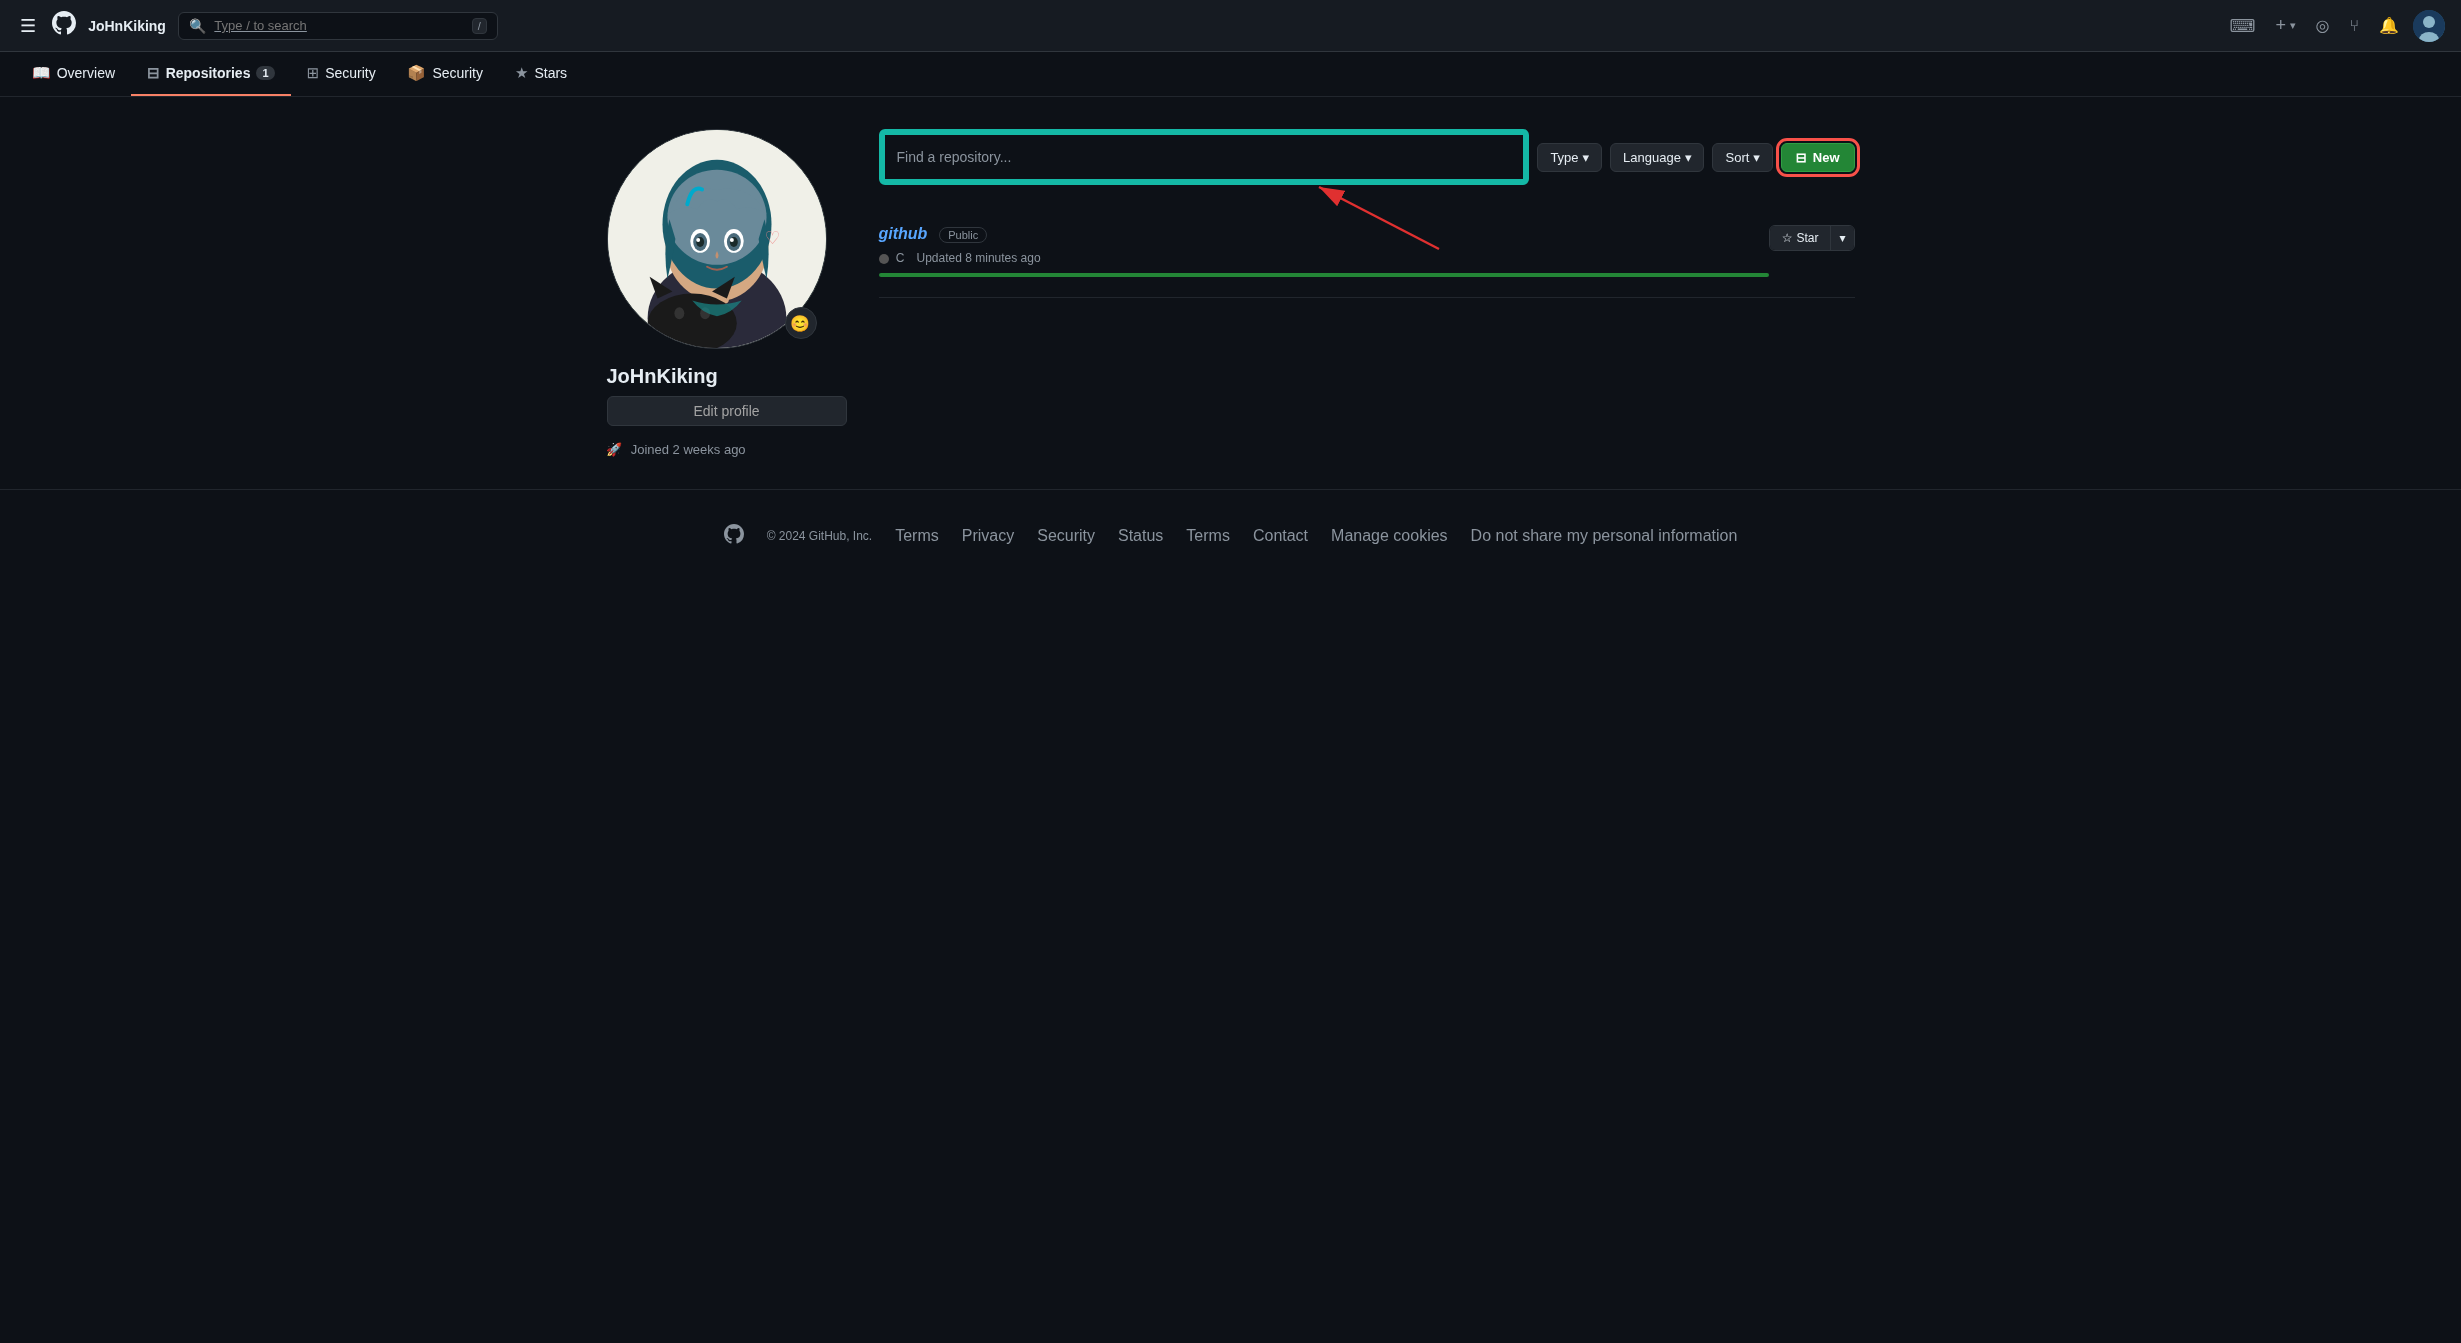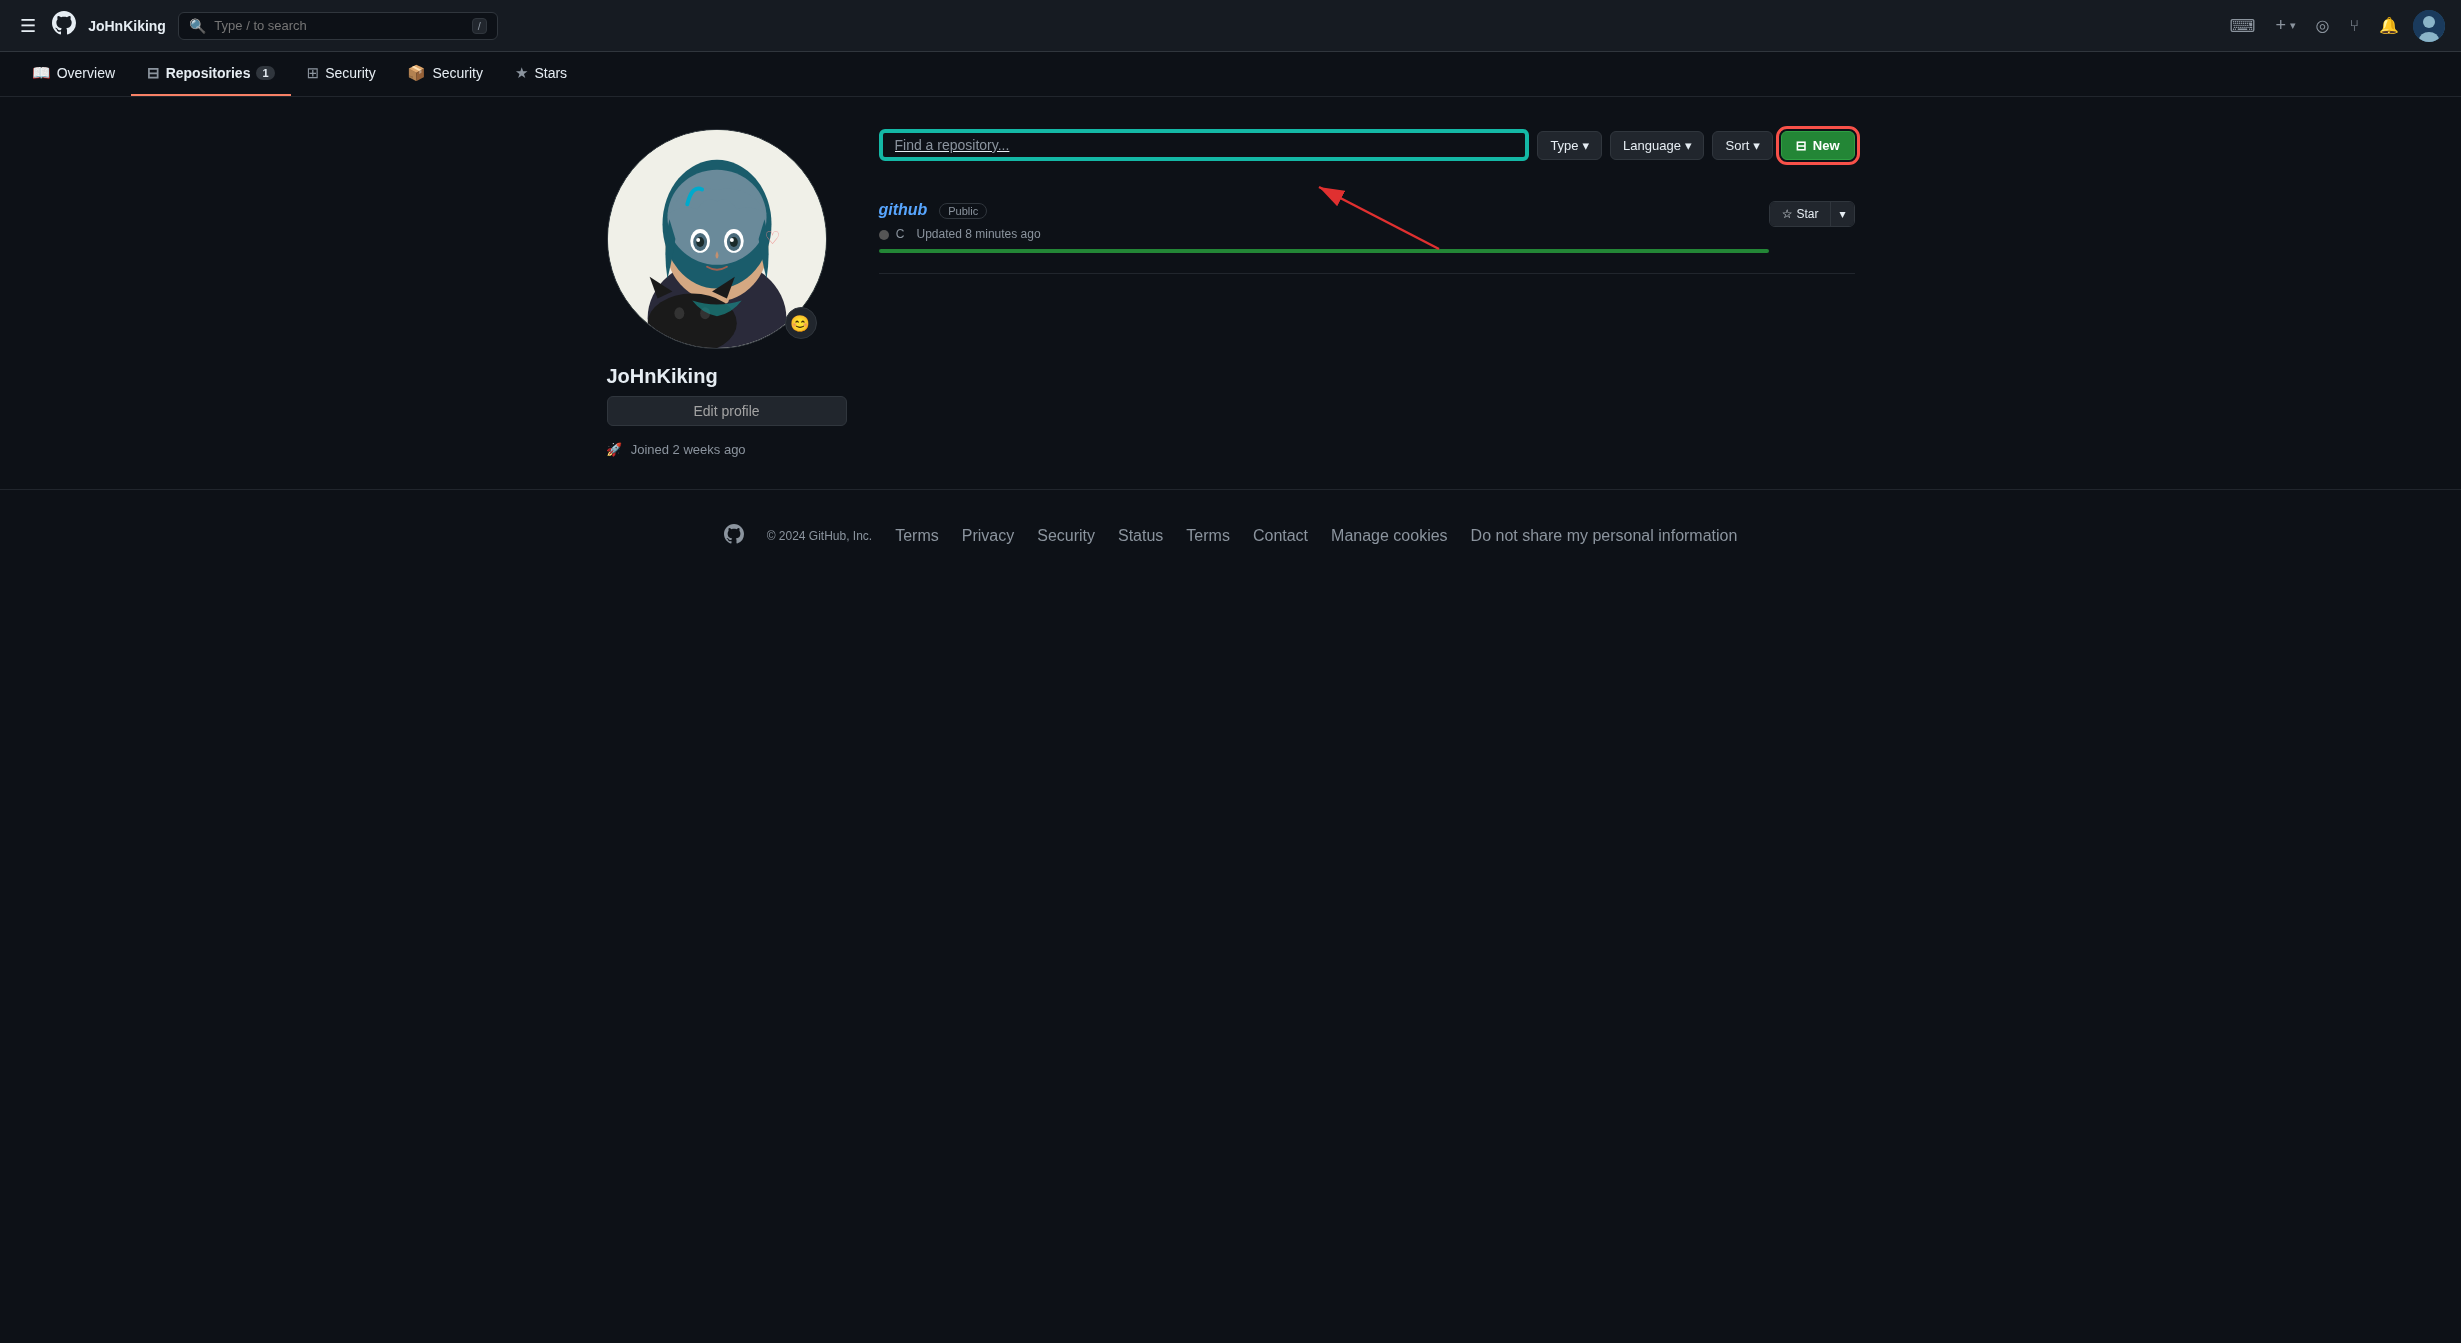--- a/index.html
+++ b/index.html
@@ -57,20 +57,21 @@
       cursor: text;
     }
     .topnav-search input {
       background: none;
       border: none;
       outline: none;
       color: #8b949e;
       font-size: 14px;
       flex: 1;
       width: 100%;
+      text-decoration: underline;
     }
     .search-kbd {
       background: #21262d;
       border: 1px solid #30363d;
       border-radius: 4px;
       color: #8b949e;
       font-size: 11px;
       padding: 1px 5px;
       white-space: nowrap;
     }
@@ -217,28 +218,27 @@
     .repos-toolbar {
       display: flex;
       align-items: center;
       gap: 8px;
       margin-bottom: 20px;
       flex-wrap: wrap;
     }
     .repo-search-input {
       flex: 1;
       min-width: 200px;
-      padding: 4px 12px;
+      padding: 14px 12px;
       background: #0d1117;
-      border: 4px solid #14b8a6;
+      border: 6px solid #14b8a6;
       border-radius: 6px;
       color: #e6edf3;
       font-size: 14px;
       outline: none;
-      text-decoration: underline;
     }
     .repo-search-input::placeholder { color: #8b949e; }
     .toolbar-btn {
       display: flex;
       align-items: center;
       gap: 4px;
       padding: 6px 12px;
       background: #21262d;
       border: 1px solid #30363d;
       border-radius: 6px;

